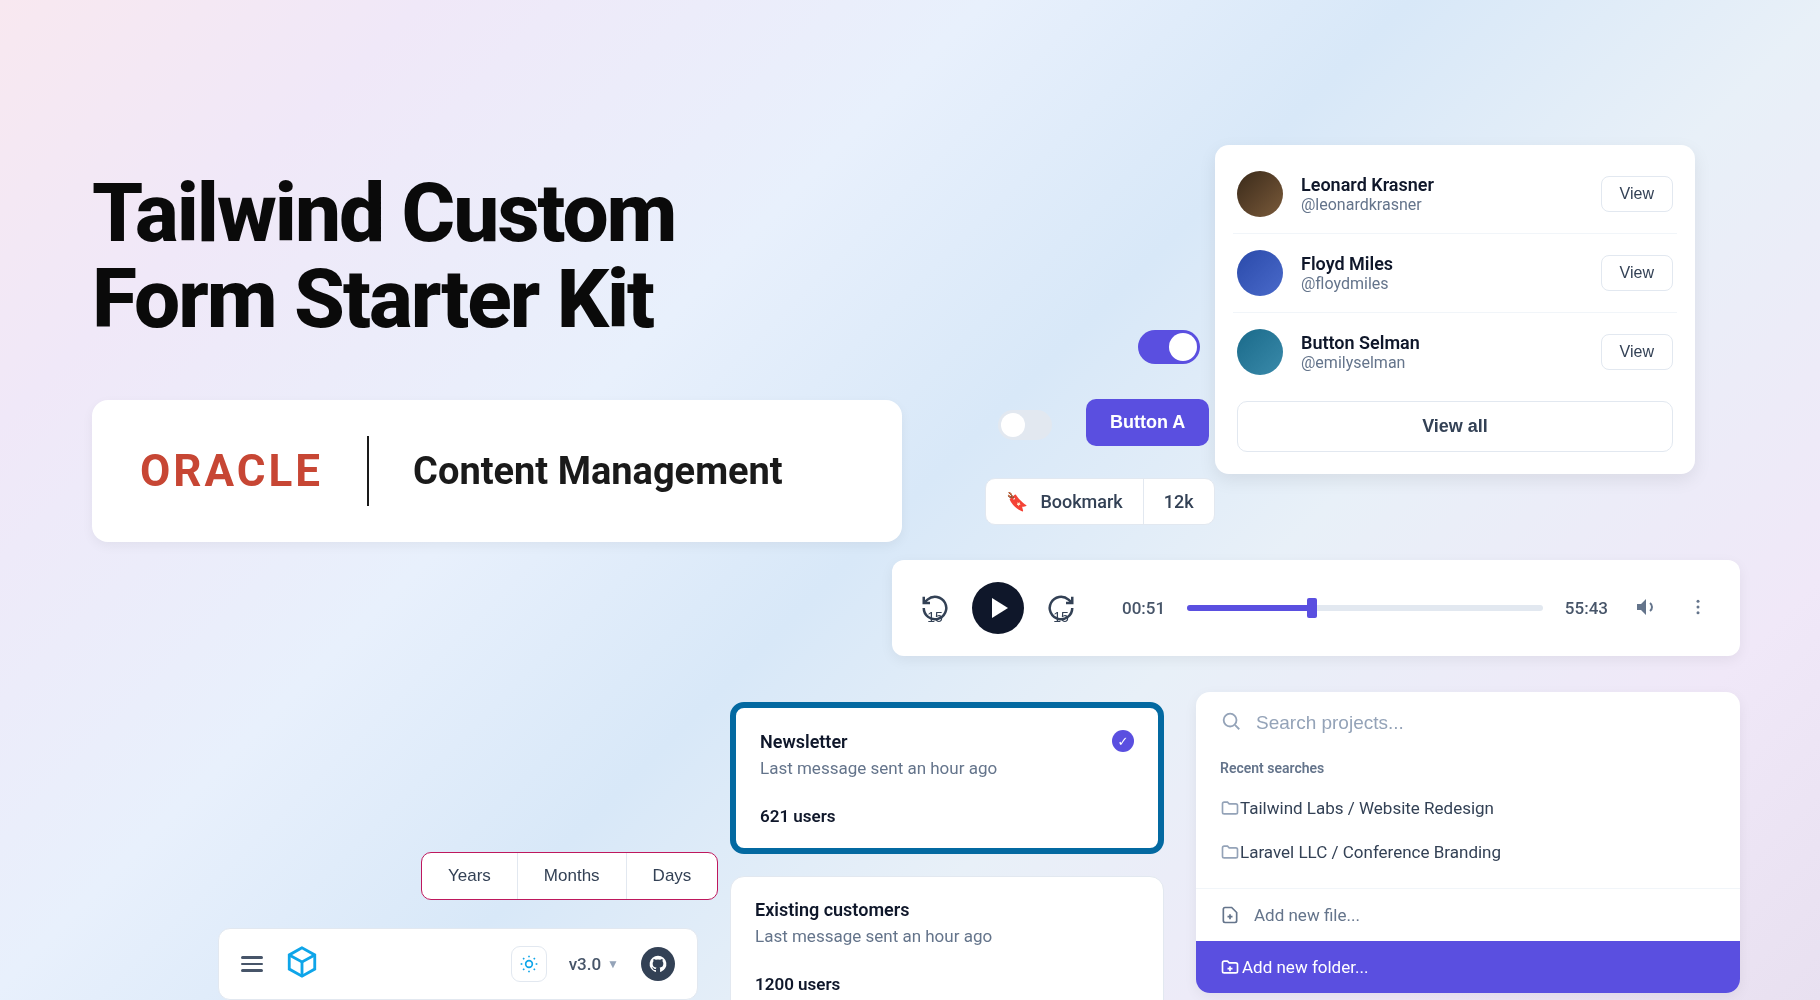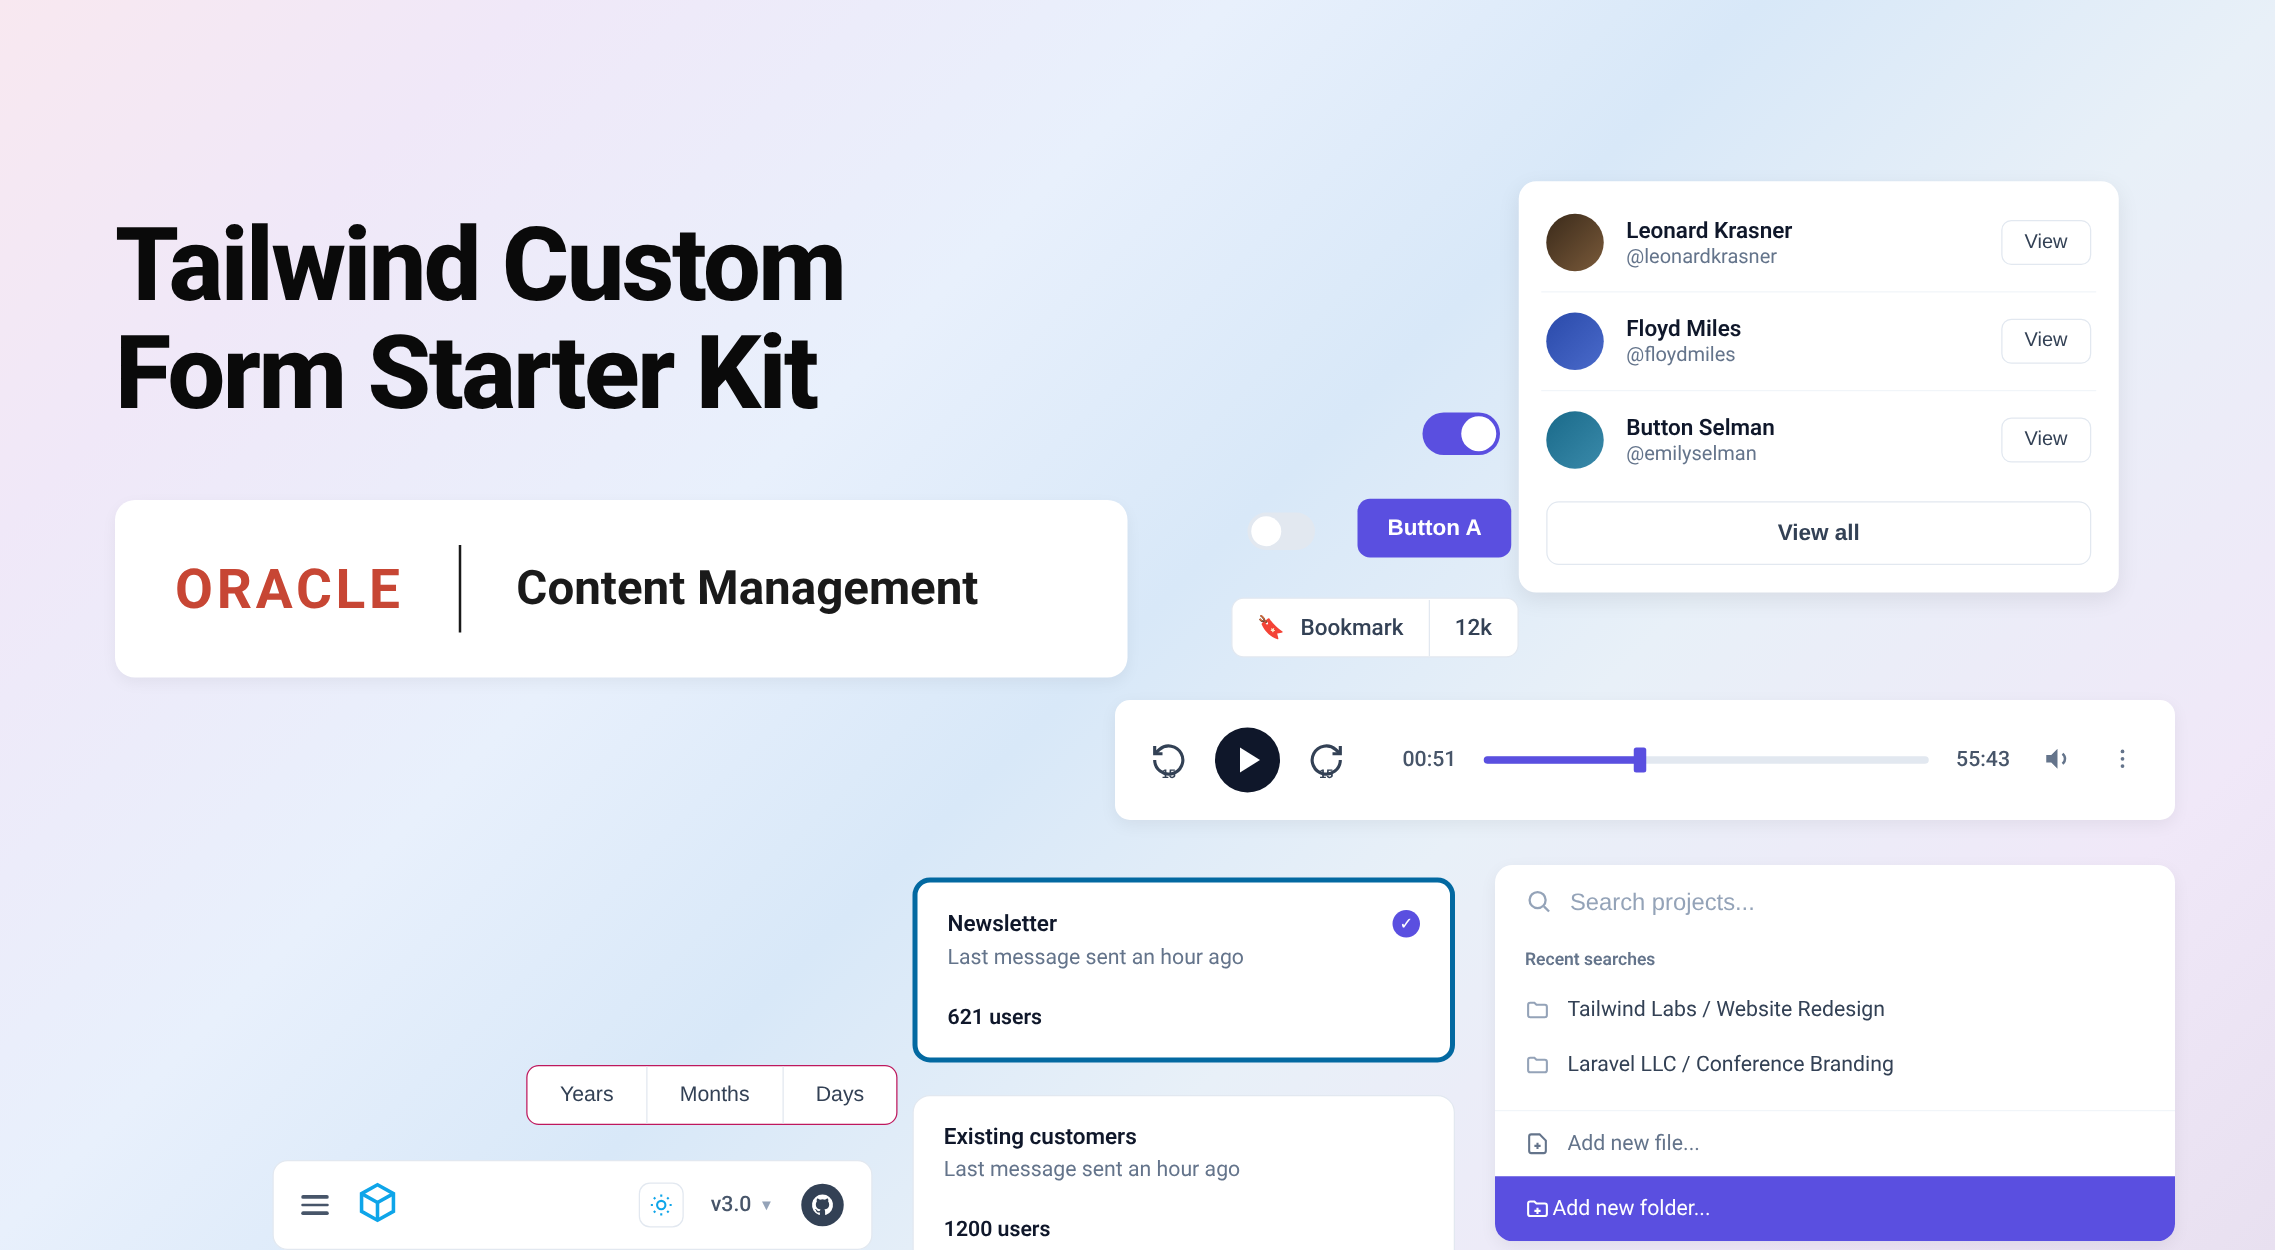--- a/index.html
+++ b/index.html
@@ -84,36 +84,36 @@
 
 
 .player {
   position: absolute; left: 892px; top: 560px; width: 848px;
   background: #fff; border-radius: 12px; padding: 22px 28px;
   display: flex; align-items: center; gap: 22px;
   box-shadow: 0 4px 14px rgba(0,0,0,.06);
 }
 .rewind-btn, .forward-btn { background: none; border: none; cursor: pointer; color: #334155; position: relative; }
 .rewind-btn svg, .forward-btn svg { display: block; }
-.rf-label { position: absolute; bottom: -2px; left: 50%; transform: translateX(-50%); font-size: 10px; font-weight: 700; }
+.rf-label { position: absolute; bottom: -2px; left: 50%; transform: translateX(-50%); font-size: 14px; font-weight: 400; }
 .play-btn {
   width: 52px; height: 52px; border-radius: 50%; background: #0f172a;
   display: flex; align-items: center; justify-content: center; cursor: pointer; border: none;
 }
 .play-triangle { width: 0; height: 0; border-left: 16px solid #fff; border-top: 10px solid transparent; border-bottom: 10px solid transparent; margin-left: 4px; }
 .time { font-size: 17px; font-weight: 500; color: #475569; }
 .progress { flex: 1; height: 6px; background: #e2e8f0; border-radius: 3px; position: relative; cursor: pointer; }
 .progress-fill { position: absolute; left: 0; top: 0; height: 100%; background: #5a4fe0; border-radius: 3px; }
 .progress-thumb { position: absolute; top: 50%; transform: translate(-50%,-50%); width: 10px; height: 20px; background: #5a4fe0; border-radius: 2px; }
 .vol-btn, .more-btn { background: none; border: none; color: #64748b; cursor: pointer; padding: 4px; }
 
 
 .newsl-card {
   position: absolute; left: 730px; top: 702px; width: 434px;
-  background: #fff; border: 4px solid #0369a1; border-radius: 14px; padding: 22px 24px;
+  background: #fff; border: 6px solid #0369a1; border-radius: 14px; padding: 22px 24px;
 }
 .newsl-head { display: flex; justify-content: space-between; align-items: center; }
 .newsl-title { font-size: 18px; font-weight: 600; color: #0f172a; }
 .check-circ { width: 22px; height: 22px; border-radius: 50%; background: #5a4fe0; display: flex; align-items: center; justify-content: center; color: #fff; font-size: 13px; }
 .newsl-sub { font-size: 17px; color: #64748b; margin-top: 6px; }
 .newsl-users { font-size: 17px; font-weight: 600; color: #0f172a; margin-top: 28px; }
 
 .exist-card {
   position: absolute; left: 730px; top: 876px; width: 434px;
   background: #fff; border: 1px solid #e2e8f0; border-radius: 14px; padding: 22px 24px;
@@ -123,21 +123,21 @@
 .search-panel {
   position: absolute; left: 1196px; top: 692px; width: 544px;
   background: #fff; border-radius: 14px; padding: 18px 0 0;
   box-shadow: 0 4px 14px rgba(0,0,0,.06); overflow: hidden;
 }
 .search-row { display: flex; align-items: center; gap: 14px; padding: 0 24px 16px; }
 .search-icon { color: #94a3b8; }
 .search-input { border: none; outline: none; font-size: 19px; color: #334155; flex: 1; }
 .search-input::placeholder { color: #94a3b8; }
 .recent-h { font-size: 14px; font-weight: 600; color: #64748b; padding: 8px 24px 10px; }
-.recent-item { display: flex; align-items: flex-end; gap: 14px; padding: 12px 24px; font-size: 17px; color: #334155; cursor: pointer; }
+.recent-item { display: flex; align-items: flex-end; padding: 12px 24px; font-size: 17px; color: #334155; cursor: pointer; }
 .recent-item svg { color: #94a3b8; }
 .divider { height: 1px; background: #f1f5f9; margin-top: 14px; }
 .add-file { display: flex; align-items: center; gap: 14px; padding: 16px 24px; font-size: 17px; color: #64748b; cursor: pointer; }
 .add-folder { display: flex; align-items: center; gap: 2px; padding: 16px 24px; font-size: 17px; background: #5a4fe0; color: #fff; cursor: pointer; }
 
 
 .segmented {
   position: absolute; left: 421px; top: 852px;
   display: flex; background: #fff; border: 1px solid #be185d; border-radius: 10px; overflow: hidden;
 }

